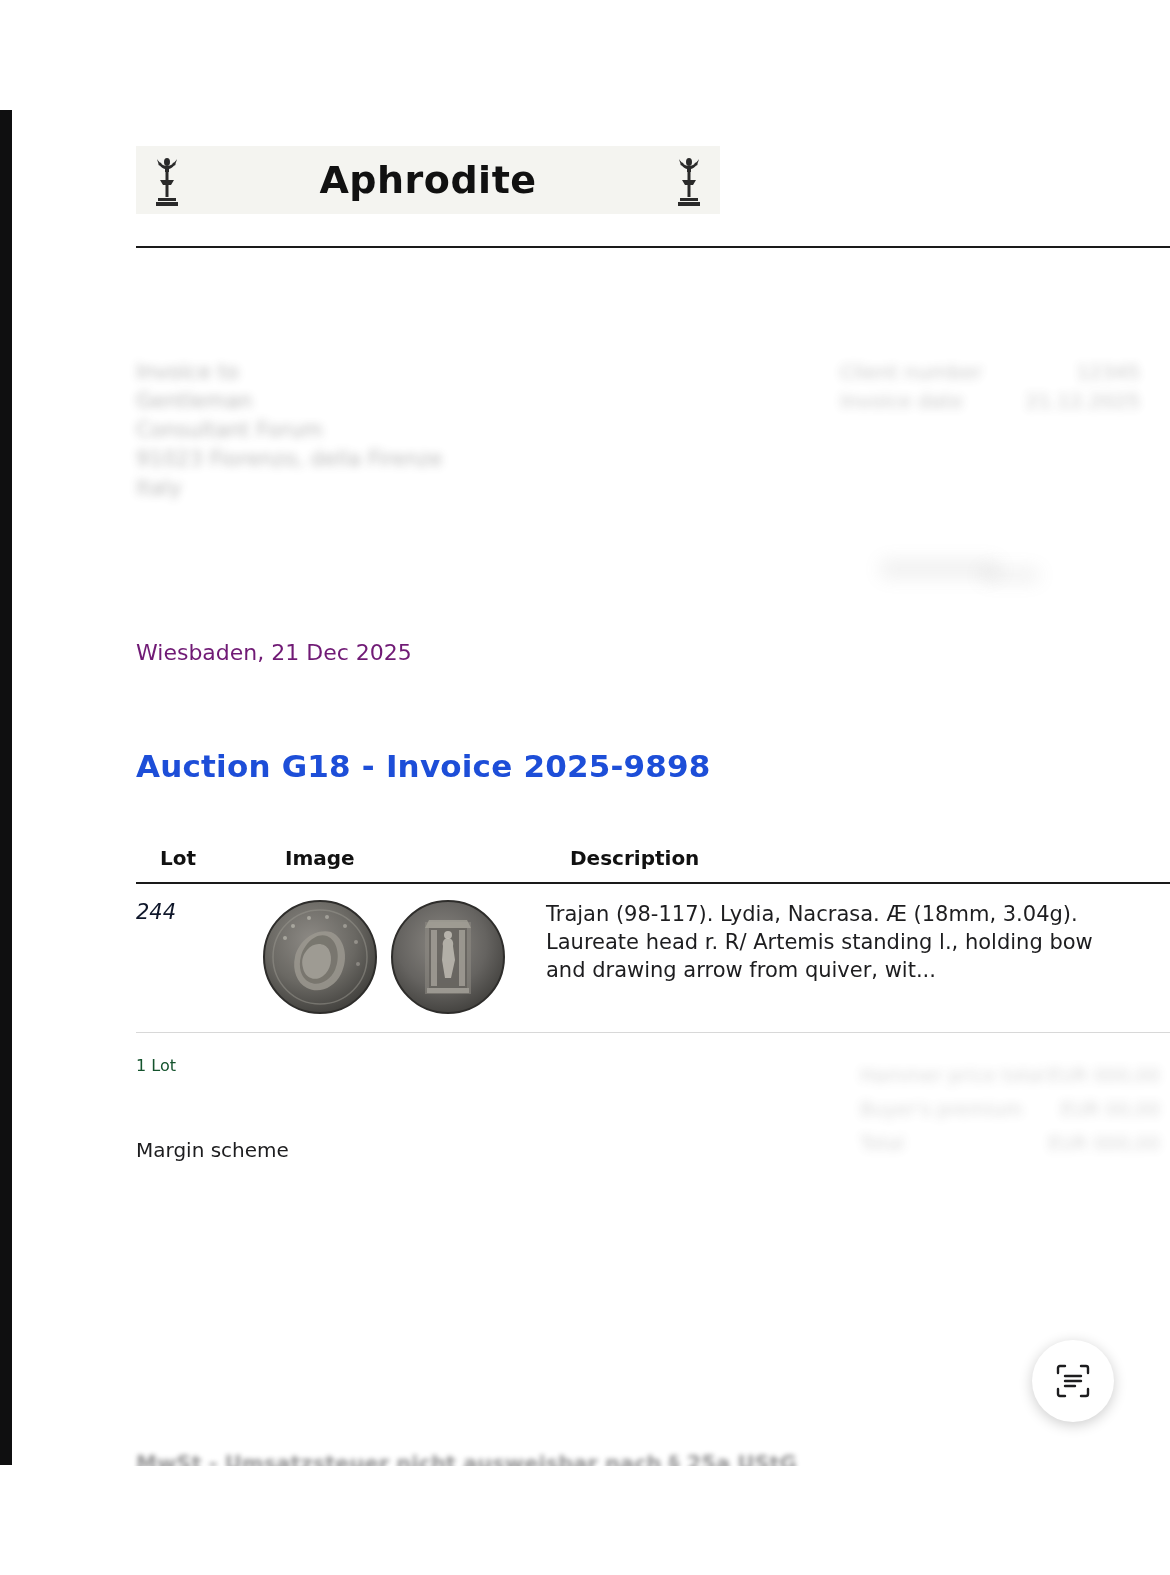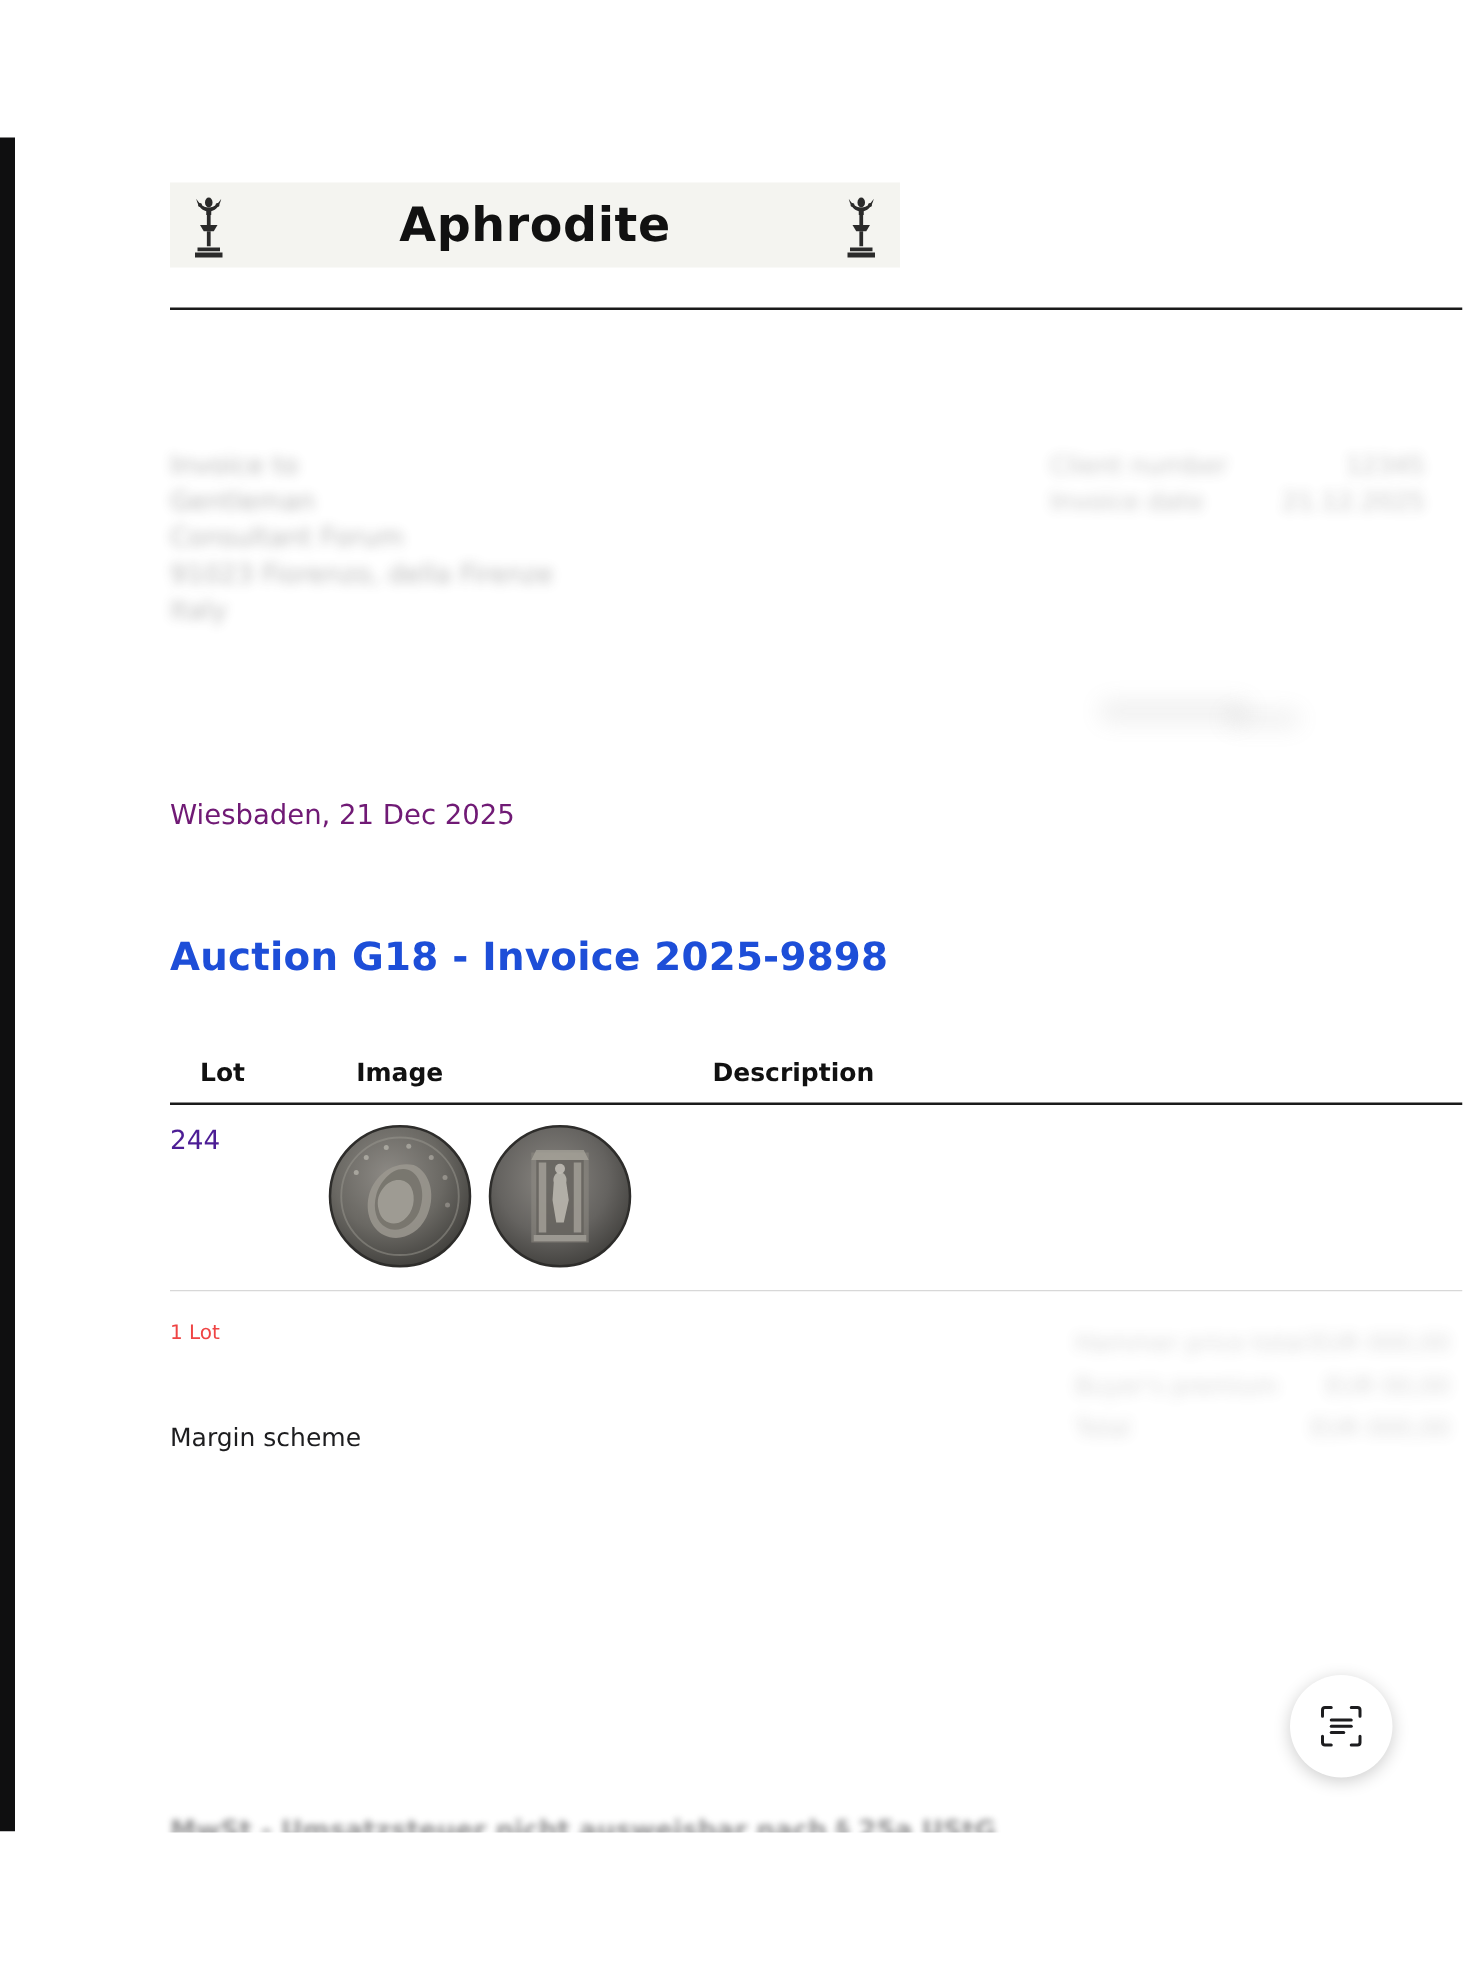--- a/index.html
+++ b/index.html
@@ -159,22 +159,23 @@
     width: 1034px;
   }
   .trow {
     display: flex;
     padding: 14px 0 16px 0;
     align-items: flex-start;
   }
   .cell-lot {
     width: 125px;
     font-size: 21px;
-    color: #4c1d95;
+    color: #0f172a;
     padding-top: 2px;
+    font-style: italic;
   }
   .cell-img {
     width: 285px;
   }
   .cell-desc {
     flex: 1;
     font-size: 21px;
     line-height: 28px;
     color: #1d1d1f;
     padding-top: 2px;
@@ -190,21 +191,21 @@
   .coin {
     width: 118px;
     height: 118px;
   }
 
   .lot-count {
     position: absolute;
     left: 136px;
     top: 1056px;
     font-size: 16px;
-    color: #ef4444;
+    color: #14532d;
   }
   .margin-scheme {
     position: absolute;
     left: 136px;
     top: 1138px;
     font-size: 20px;
     color: #1d1d1f;
   }
 
   
@@ -375,20 +376,21 @@
             <rect x="40" y="30" width="38" height="60" fill="#5f5d59" opacity="0.7"></rect>
             <rect x="42" y="32" width="6" height="56" fill="#a9a69d" opacity="0.75"></rect>
             <rect x="70" y="32" width="6" height="56" fill="#a9a69d" opacity="0.75"></rect>
             <path d="M36 30 L82 30 L78 22 L40 22 Z" fill="#a9a69d" opacity="0.7"></path>
             <path d="M59 40 C63 40 65 44 64 48 L66 62 L62 80 L56 80 L53 62 L54 48 C53 44 55 40 59 40 Z" fill="#c4c1b8" opacity="0.8"></path>
             <circle cx="59" cy="37" r="4" fill="#c4c1b8" opacity="0.85"></circle>
             <rect x="38" y="90" width="42" height="5" fill="#b2afa6" opacity="0.6"></rect>
           </svg>
         </div>
       </div>
+      <div class="cell-desc">Trajan (98-117). Lydia, Nacrasa. Æ (18mm, 3.04g). Laureate head r. R/ Artemis standing l., holding bow and drawing arrow from quiver, wit...</div>
     </div>
     <div class="rule-light"></div>
   </div>
 
   <div class="lot-count">1 Lot</div>
   <div class="margin-scheme">Margin scheme</div>
 
   <div class="totals-blur">
     <div class="row">
       <span>Hammer price total</span>

